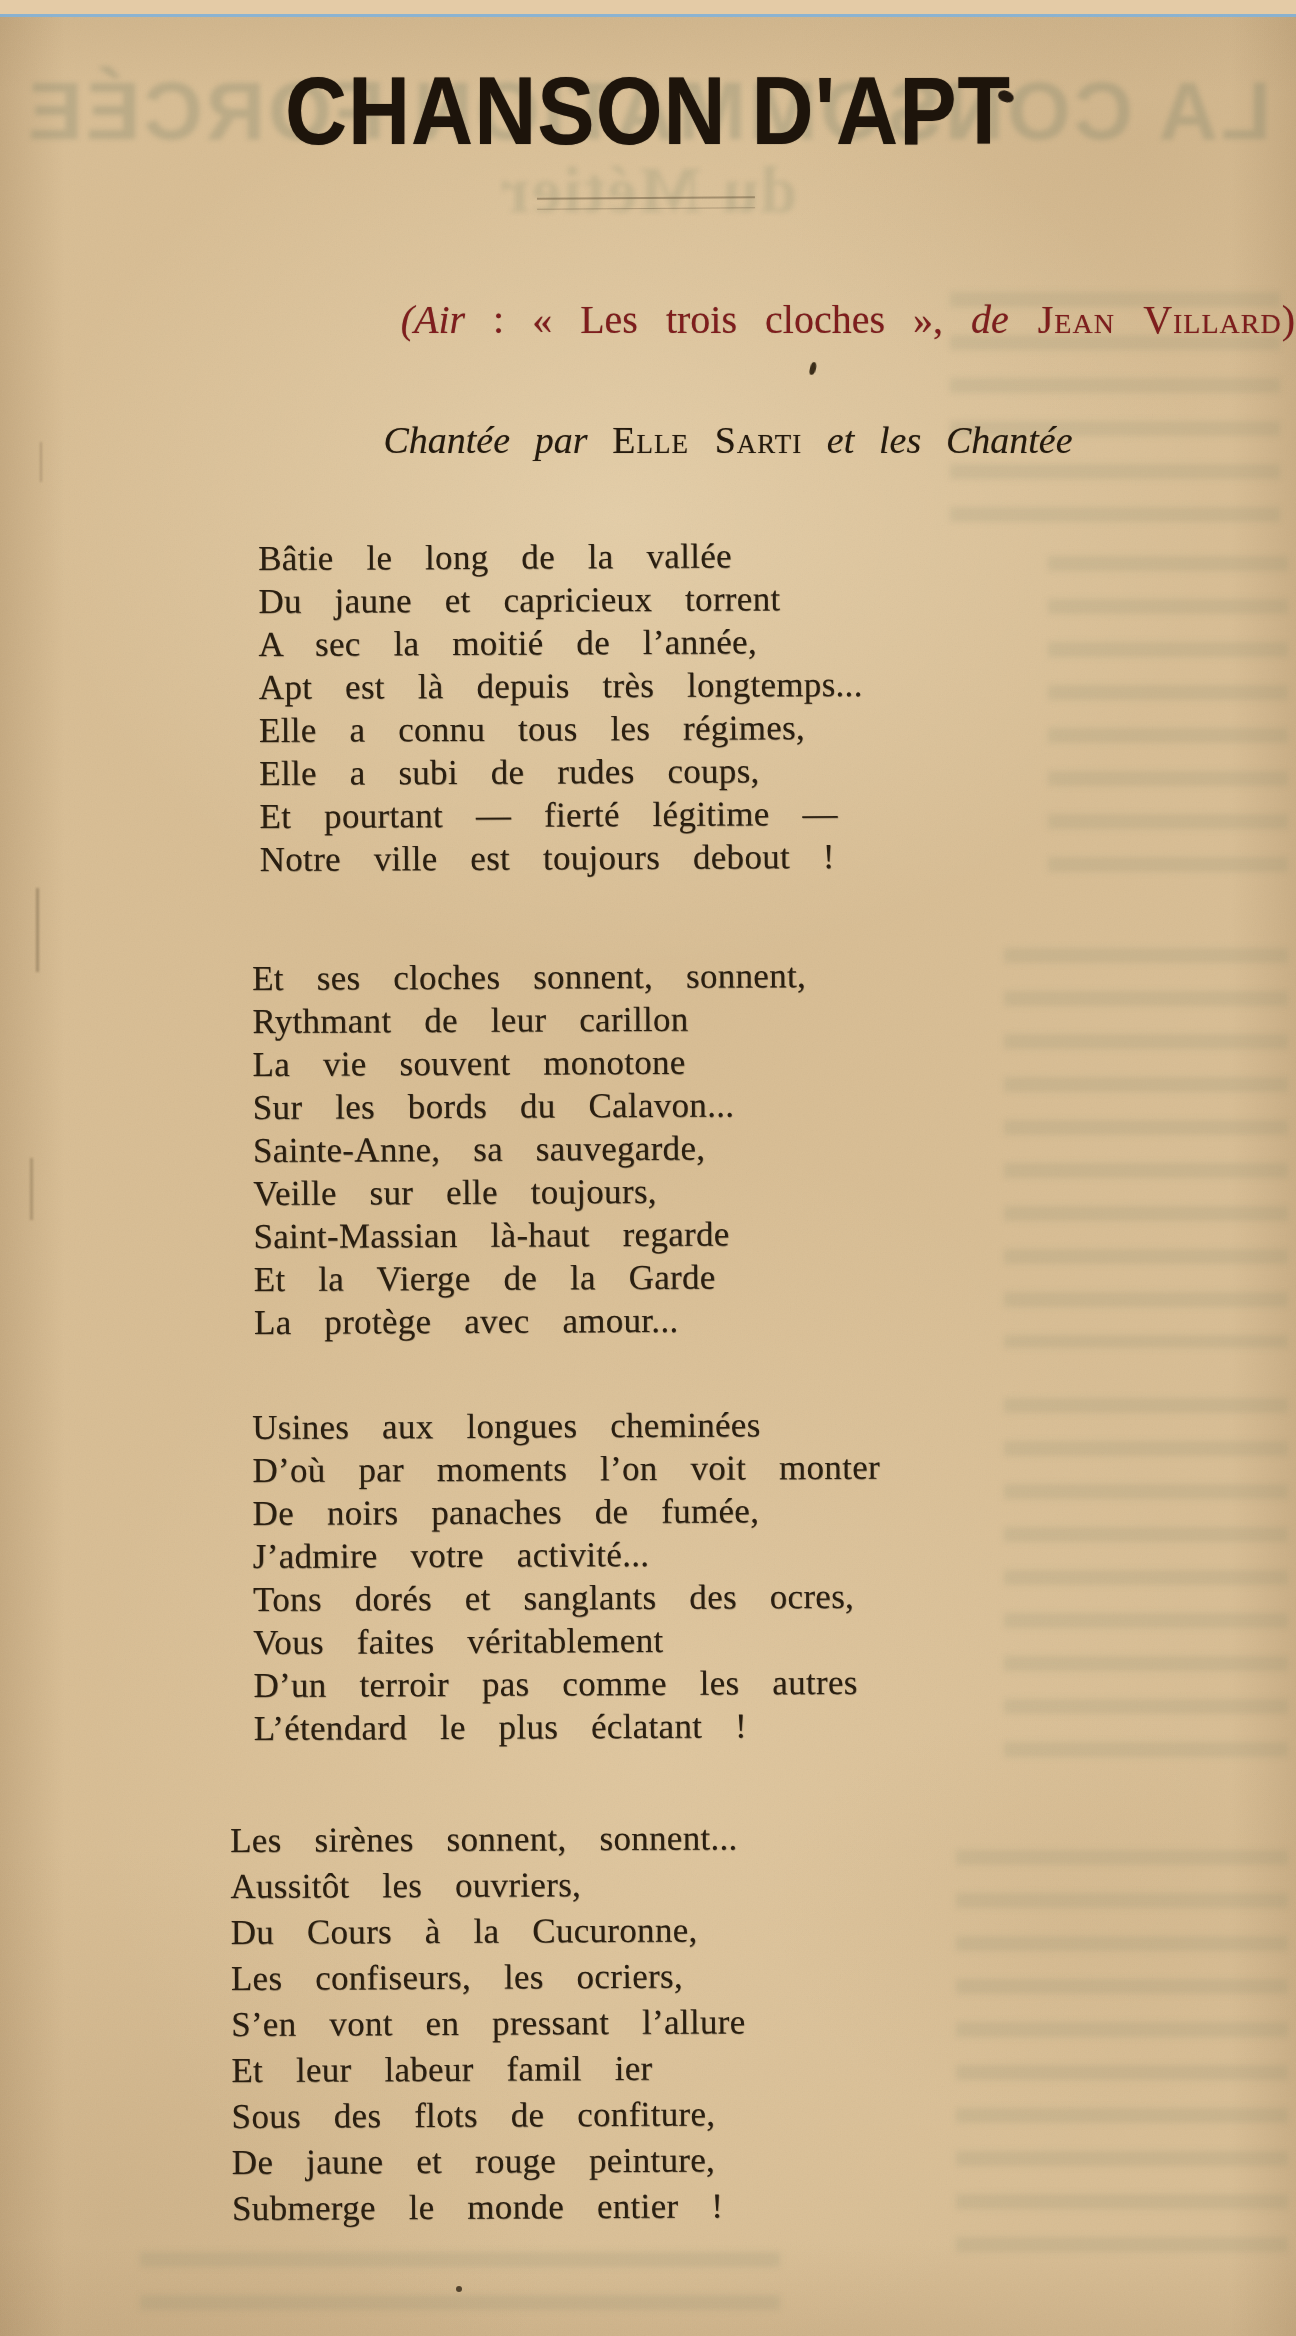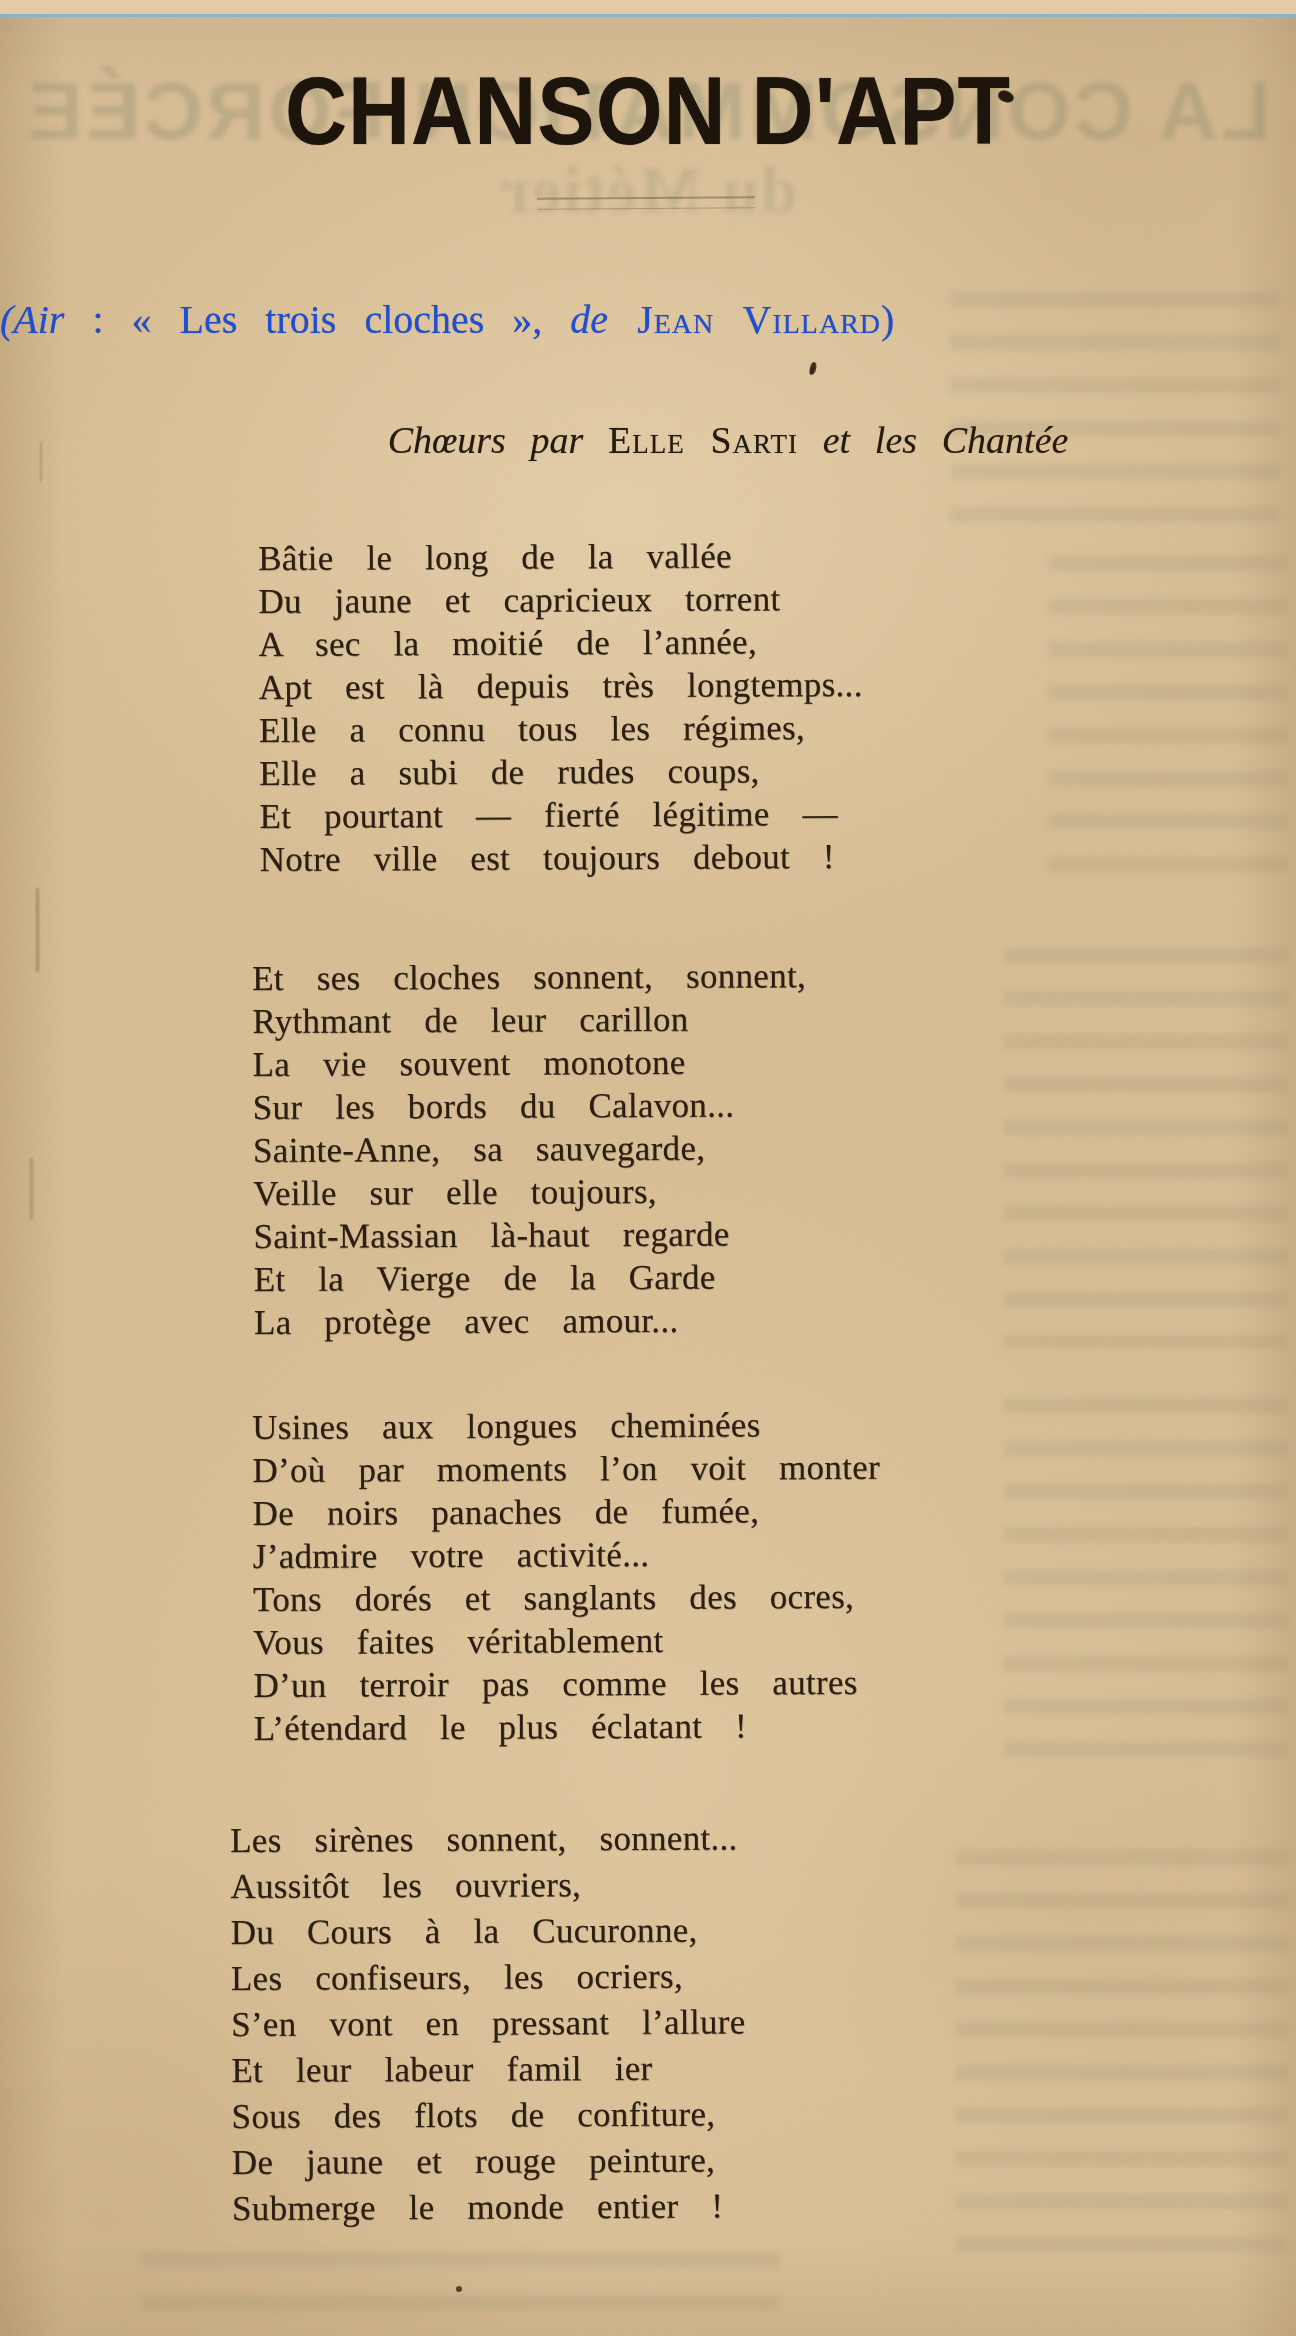--- a/index.html
+++ b/index.html
@@ -55,22 +55,22 @@
     transform:scaleY(1.12);transform-origin:top center;
     text-shadow:0 0 1px rgba(29,20,11,0.6);
   }
   .title-rule{
     position:absolute;top:197px;left:537px;width:218px;height:9px;
     border-top:2px solid rgba(75,58,36,0.38);
     border-bottom:1px solid rgba(75,58,36,0.30);
     filter:blur(0.5px);transform:rotate(-0.4deg);
   }
   .air-line{
-    position:absolute;top:296px;left:0;width:1296px;text-align:left;
-    font-size:40px;color:#1d4ed8;word-spacing:0.45em;
+    position:absolute;top:296px;left:0;width:1296px;text-align:right;
+    font-size:40px;color:#7f1d1d;word-spacing:0.45em;
     text-shadow:0 0 1px rgba(36,26,14,0.45);white-space:nowrap;
   }
   .chantee-line{
     position:absolute;top:418px;left:80px;width:1296px;text-align:center;
     font-size:38px;color:#241a0e;word-spacing:0.40em;
     text-shadow:0 0 1px rgba(36,26,14,0.45);white-space:nowrap;
   }
   .it{font-style:italic;}
   .sc{font-variant:small-caps;letter-spacing:1px;}
   
@@ -117,21 +117,21 @@
 <div class="smudge" style="left:140px;top:2252px;width:640px;height:70px;"></div>
 
 <div class="title">CHANSON D'APT</div>
 <div class="title-rule"></div>
 
 <div class="air-line">
   <span class="it">(Air</span><span> : « Les trois cloches », </span><span class="it">de</span><span class="sc"> Jean Villard)</span>
 </div>
 
 <div class="chantee-line">
-  <span class="it">Chœurs par </span><span class="sc">Elle Sarti</span><span class="it"> et les Chantée</span>
+  <span class="it">Chantée par </span><span class="sc">Elle Sarti</span><span class="it"> et les Chantée</span>
 </div>
 
 <div class="stanza" id="stanza1">
   <div>Bâtie le long de la vallée</div>
   <div>Du jaune et capricieux torrent</div>
   <div>A sec la moitié de l’année,</div>
   <div>Apt est là depuis très longtemps...</div>
   <div>Elle a connu tous les régimes,</div>
   <div>Elle a subi de rudes coups,</div>
   <div>Et pourtant — fierté légitime —</div>

